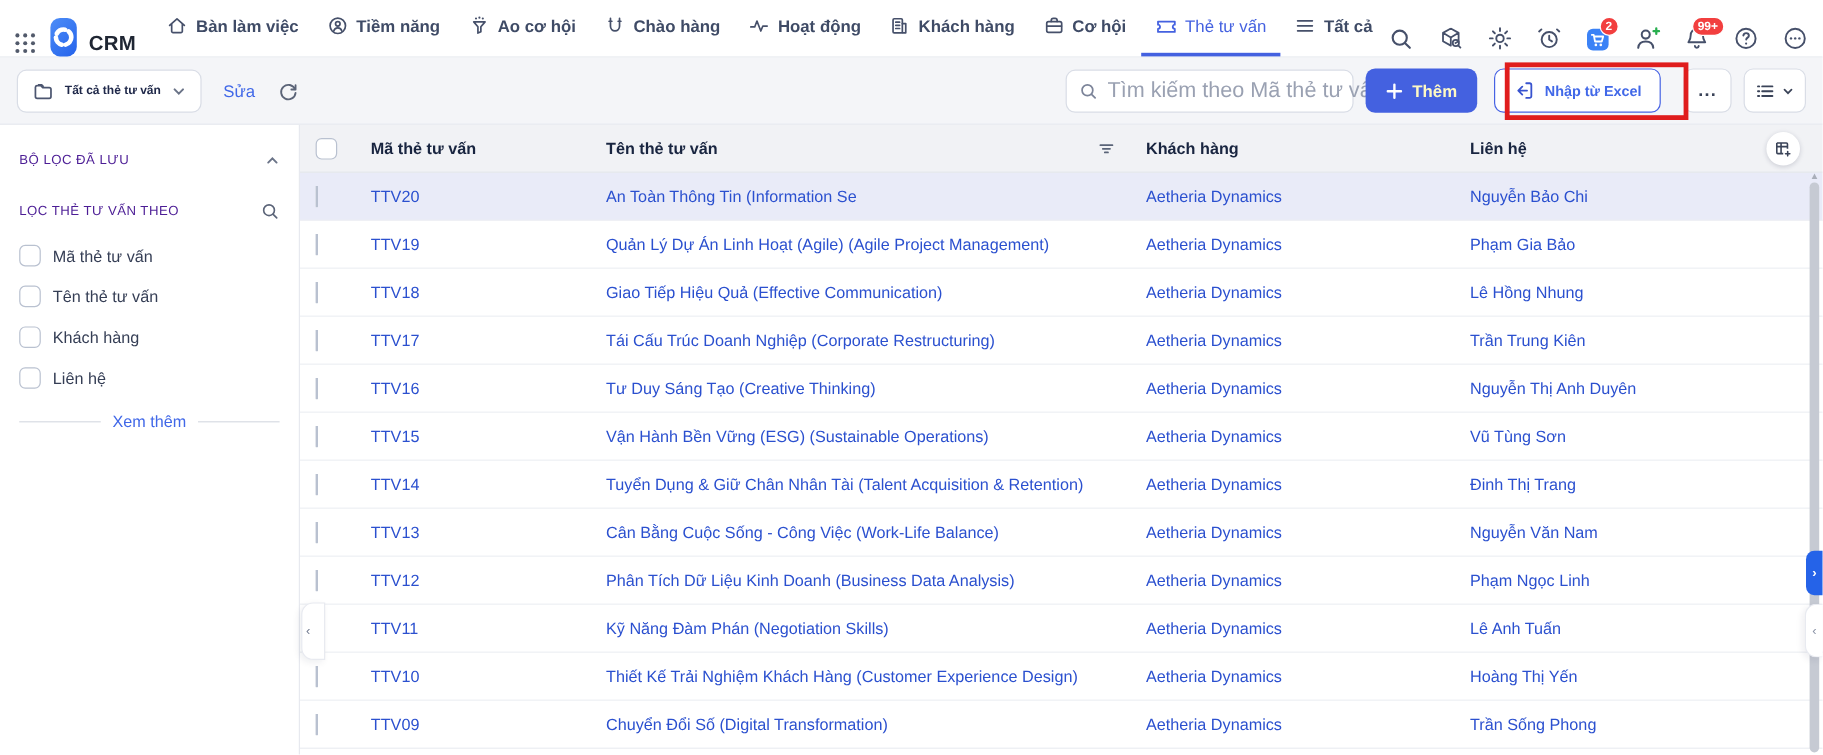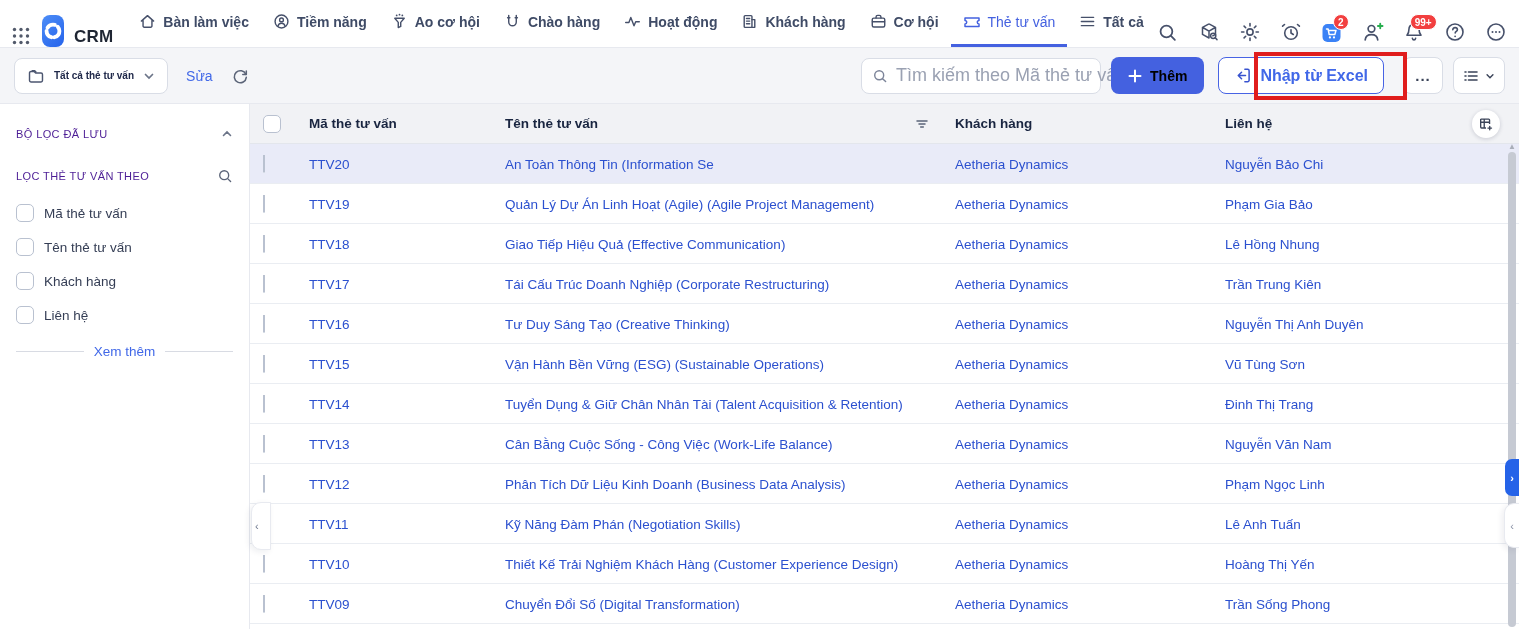--- a/index.html
+++ b/index.html
@@ -37,23 +37,23 @@
   .view-selector .vs-label { font-size:10px; font-weight:700; color:#20294a; }
   .edit-link { margin-left:18px; font-size:14px; color:var(--link-ui,#4168e8); cursor:pointer; }
   .refresh-btn { margin-left:18px; display:flex; align-items:center; cursor:pointer; }
   .toolbar-right { margin-left:auto; display:flex; align-items:center; gap:10px; }
   .search-box { display:flex; align-items:center; gap:8px; width:240px; height:36px; background:#fff;
     border:1px solid #d9dde6; border-radius:8px; padding:0 10px; }
   .search-box input { border:none; outline:none; flex:1; font-size:18px; color:#333;
     font-family:inherit; background:transparent; }
   .search-box input::placeholder { color:#9aa1b2; }
   .btn-add { display:flex; align-items:center; gap:8px; height:37px; padding:0 17px; background:var(--accent,#4763e4);
-    color:#000000; font-size:14px; font-weight:700; border:none; border-radius:8px; cursor:pointer; font-family:inherit; }
+    color:#fef9c3; font-size:14px; font-weight:700; border:none; border-radius:8px; cursor:pointer; font-family:inherit; }
   .btn-excel { display:flex; align-items:center; gap:9px; height:37px; padding:0 15px; background:#fff;
-    color:var(--link-ui,#3853cf); font-size:16px; font-weight:700; border:1px solid #4763e4; border-radius:8px;
+    color:var(--link-ui,#3853cf); font-size:12px; font-weight:700; border:1px solid #4763e4; border-radius:8px;
     cursor:pointer; font-family:inherit; margin:0 9px 0 4px; }
   .btn-more { width:40px; height:37px; background:#fff; border:1px solid #d9dde6; border-radius:8px; cursor:pointer;
     color:#3a4358; font-size:15px; font-weight:700; letter-spacing:1px; display:flex; align-items:center; justify-content:center; }
   .btn-viewmode { display:flex; align-items:center; gap:6px; width:52px; height:37px; background:#fff;
     border:1px solid #d9dde6; border-radius:8px; cursor:pointer; justify-content:center; }
   .annotation-box { position:absolute; left:1254px; top:52px; width:153px; height:48px;
     border:4px solid var(--annotation,#e01d1d); z-index:60; pointer-events:none; }
 
   
   .sidebar { position:absolute; left:0; top:104px; width:250px; height:525px; background:#fff;

